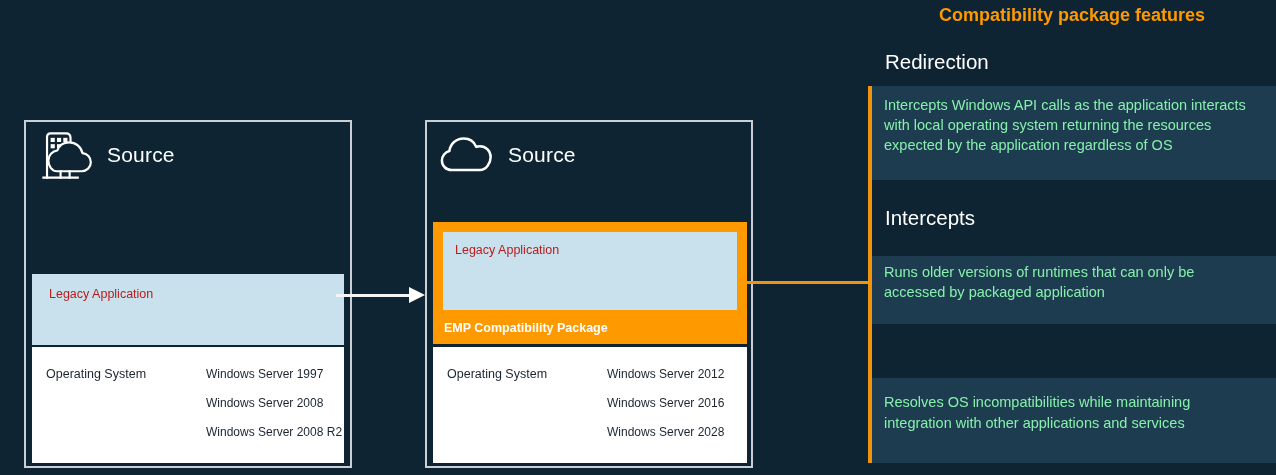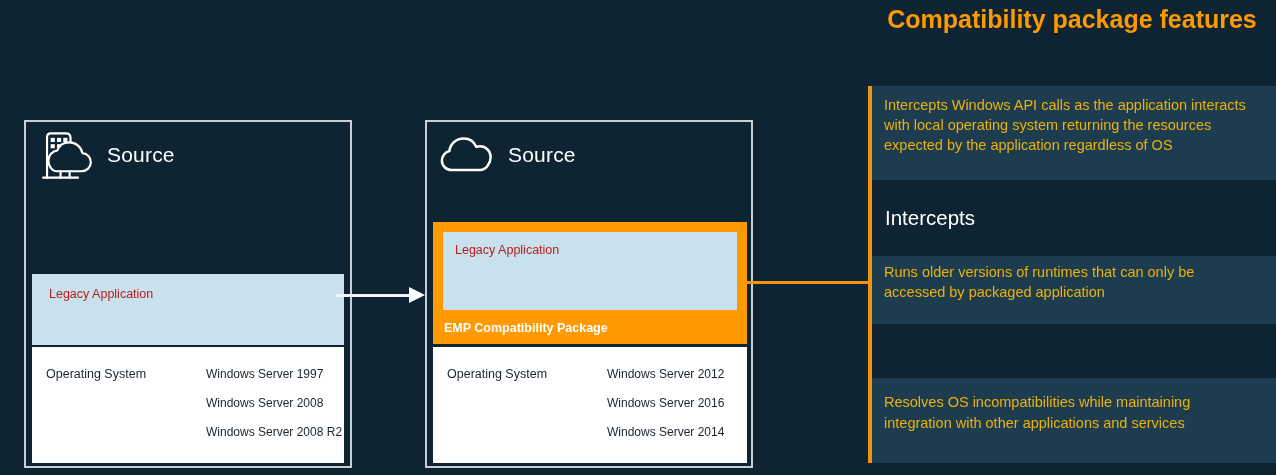--- a/index.html
+++ b/index.html
@@ -57,32 +57,32 @@
   #arrow-line { position:absolute; left:336px; top:294px; width:76px; height:3px; background:#f2f4f5; }
   #arrow-head {
     position:absolute; left:409px; top:287px; width:0; height:0;
     border-left:16px solid #ffffff; border-top:8.5px solid transparent; border-bottom:8.5px solid transparent;
   }
   #orange-connector { position:absolute; left:747px; top:281px; width:122px; height:3px; background:#f1930d; }
 
   
   #features-title {
     position:absolute; left:868px; top:5px; width:408px;
-    text-align:center; color:#ff9900; font-size:25px; font-weight:700;
+    text-align:center; color:#ff9900; font-size:18px; font-weight:700;
   }
   #features-border { position:absolute; left:868px; top:86px; width:4px; height:377px; background:#f1930d; }
   .feature-heading {
     position:absolute; left:885px; font-size:20.5px; color:#ffffff;
   }
   #heading-0 { top:50px; }
   #heading-1 { top:206px; }
   #heading-2 { top:343px; }
   .feature-card {
     position:absolute; left:872px; width:404px;
-    background:#1e3c4f; color:#eab308;
+    background:#1e3c4f; color:#86efac;
     font-size:14.5px; line-height:20.3px;
     display:flex; align-items:center;
     padding:0 17px 16px 12px;
   }
   #card-0 { top:86px;  height:94px; }
   #card-1 { top:240px; height:68px;margin-top:16px; }
   #card-2 { top:378px; height:85px; }
 
   svg { display:block; }
 </style>
@@ -143,30 +143,31 @@
         <span>Legacy Application</span>
       </div>
       <div id="emp-label">EMP Compatibility Package</div>
     </div>
 
     <div id="target-os" class="os-box">
       <div class="os-label">Operating System</div>
       <div class="os-versions">
         <div class="os-version">Windows Server 2012</div>
         <div class="os-version">Windows Server 2016</div>
-        <div class="os-version">Windows Server 2014</div>
+        <div class="os-version">Windows Server 2028</div>
       </div>
     </div>
   </div>
 
   <div id="orange-connector"></div>
 
   <div id="features-title">Compatibility package features</div>
   <div id="features-border"></div>
 
+  <div id="heading-0" class="feature-heading">Redirection</div>
   <div id="card-0" class="feature-card">
     <span>Intercepts Windows API calls as the application interacts with local operating system returning the resources expected by the application regardless of OS</span>
   </div>
 
   <div id="heading-1" class="feature-heading">Intercepts</div>
   <div id="card-1" class="feature-card">
     <span>Runs older versions of runtimes that can only be accessed by packaged application</span>
   </div>
 
   <div id="card-2" class="feature-card">

